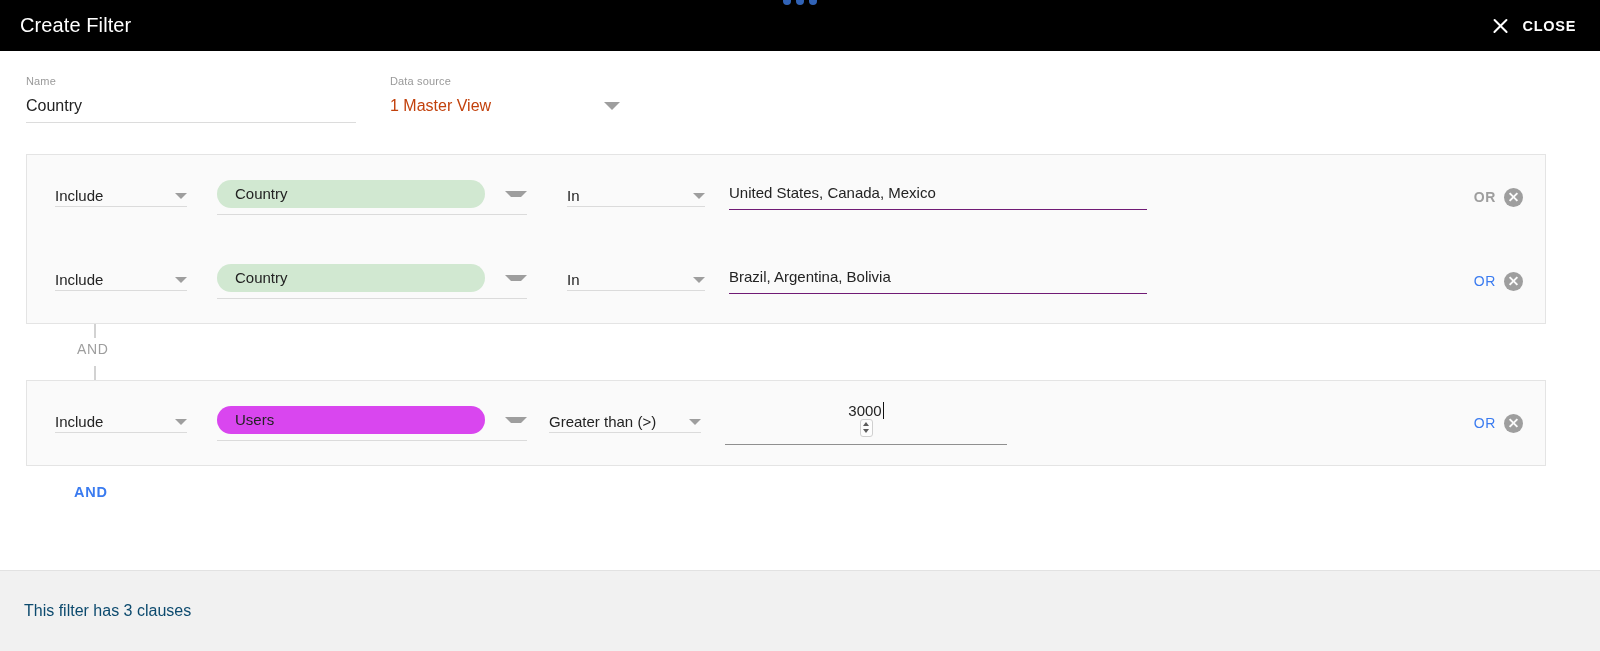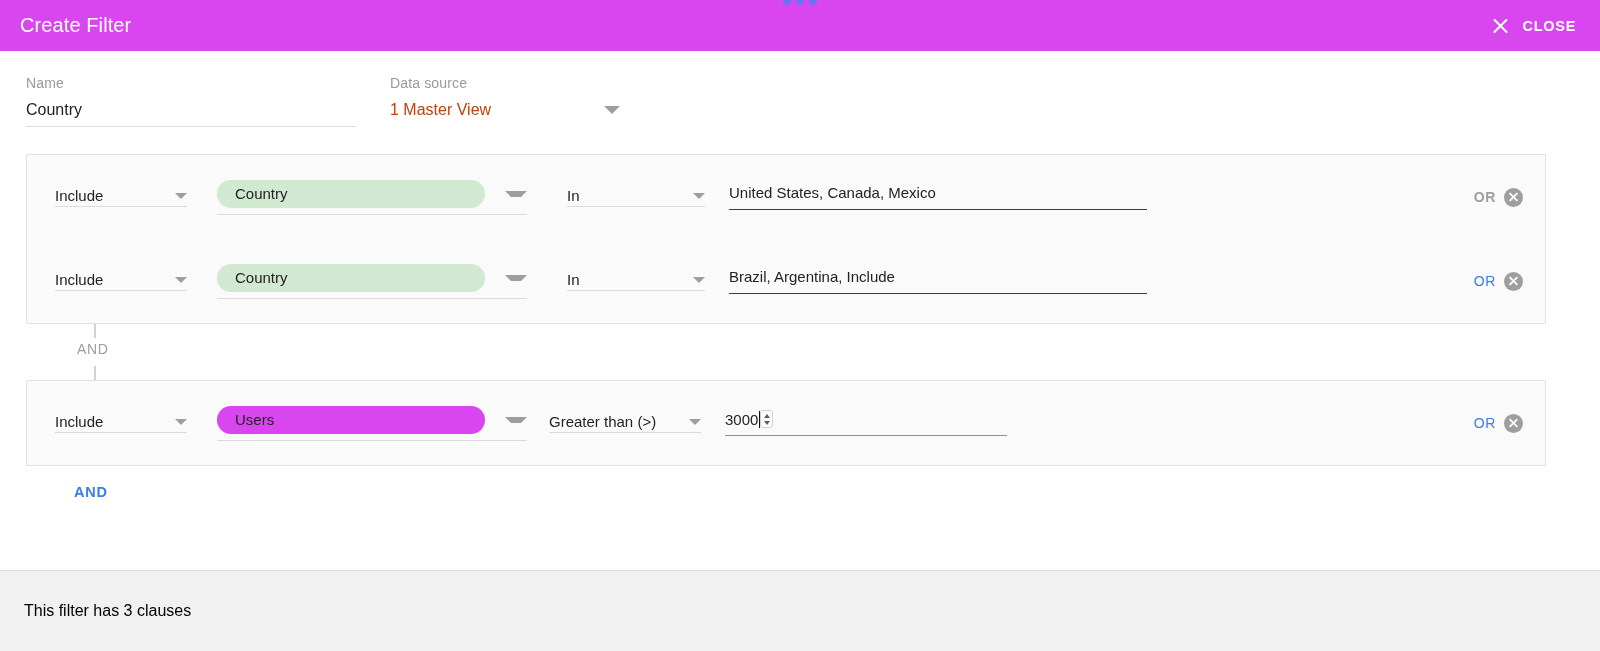--- a/index.html
+++ b/index.html
@@ -15,21 +15,21 @@
     background: #fff;
     display: flex;
     flex-direction: column;
   }
 
   
   .topbar {
     position: relative;
     height: 51px;
     min-height: 51px;
-    background: #d946ef;
+    background: #000000;
     display: flex;
     align-items: center;
     justify-content: space-between;
     padding: 0 24px 0 20px;
   }
   .topbar-title {
     color: #ffffff;
     font-size: 20px;
     letter-spacing: .1px;
   }
@@ -80,21 +80,21 @@
   .fields {
     display: flex;
     padding: 24px 0 0 26px;
     height: 103px;
     min-height: 103px;
   }
   .field { position: relative; }
   .field-name { width: 330px; }
   .field-source { width: 230px; margin-left: 34px; }
   .field-caption {
-    font-size: 14px;
+    font-size: 11px;
     color: #9a9a9a;
     letter-spacing: .15px;
   }
   .field-value-row {
     display: flex;
     align-items: center;
     justify-content: space-between;
     margin-top: 10px;
     padding-bottom: 7px;
     border-bottom: 1px solid #dcdcdc;
@@ -282,21 +282,21 @@
     min-height: 81px;
     background: #f1f1f1;
     border-top: 1px solid #e2e2e2;
     display: flex;
     align-items: center;
     justify-content: space-between;
     padding: 0 32px 0 24px;
   }
   .footer-status {
     font-size: 16px;
-    color: #000000;
+    color: #0c4a6e;
   }
   .save-btn {
     background: #4285f4;
     color: #ffffff;
     font-size: 15px;
     font-weight: bold;
     letter-spacing: .9px;
     border: none;
     border-radius: 2px;
     width: 105px;
@@ -377,21 +377,21 @@
         </div>
         <div class="ctl ctl-field">
           <span class="pill green">Country</span>
           <span class="caret caret-holder"></span>
         </div>
         <div class="ctl ctl-op">
           <span class="ctl-text">In</span>
           <span class="caret"></span>
         </div>
         <div class="ctl-val">
-          <span class="ctl-text">Brazil, Argentina, Include</span>
+          <span class="ctl-text">Brazil, Argentina, Bolivia</span>
         </div>
         <div class="row-tail">
           <span class="or-label active">OR</span>
           <span class="remove-icon"></span>
         </div>
       </div>
 
     </div>
 
     
@@ -410,21 +410,21 @@
         </div>
         <div class="ctl ctl-field">
           <span class="pill blue">Users</span>
           <span class="caret caret-holder"></span>
         </div>
         <div class="ctl ctl-op wide">
           <span class="ctl-text">Greater than (&gt;)</span>
           <span class="caret"></span>
         </div>
         <div class="ctl-val num">
-          <span style="display:flex;align-items:center;justify-content:flex-start;">
+          <span style="display:flex;align-items:center;justify-content:space-between;flex-direction:column;">
             <span class="ctl-text"><span>3000</span><span class="caret-cursor"></span></span>
             <span class="spinner">
               <span class="spin-up"></span>
               <span class="spin-dn"></span>
             </span>
           </span>
         </div>
         <div class="row-tail">
           <span class="or-label active">OR</span>
           <span class="remove-icon"></span>

